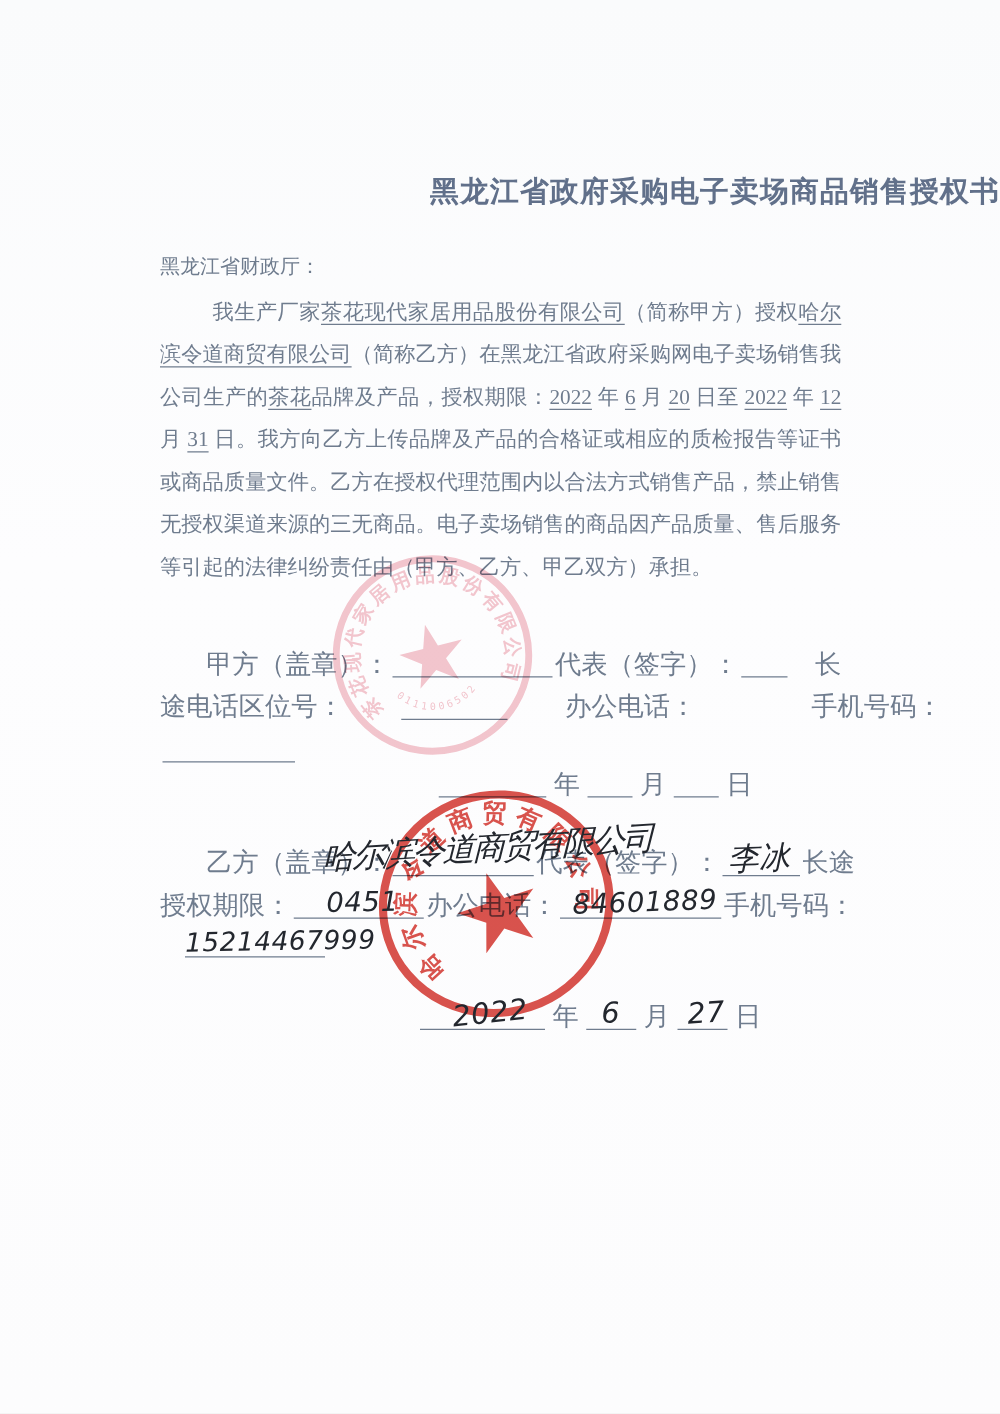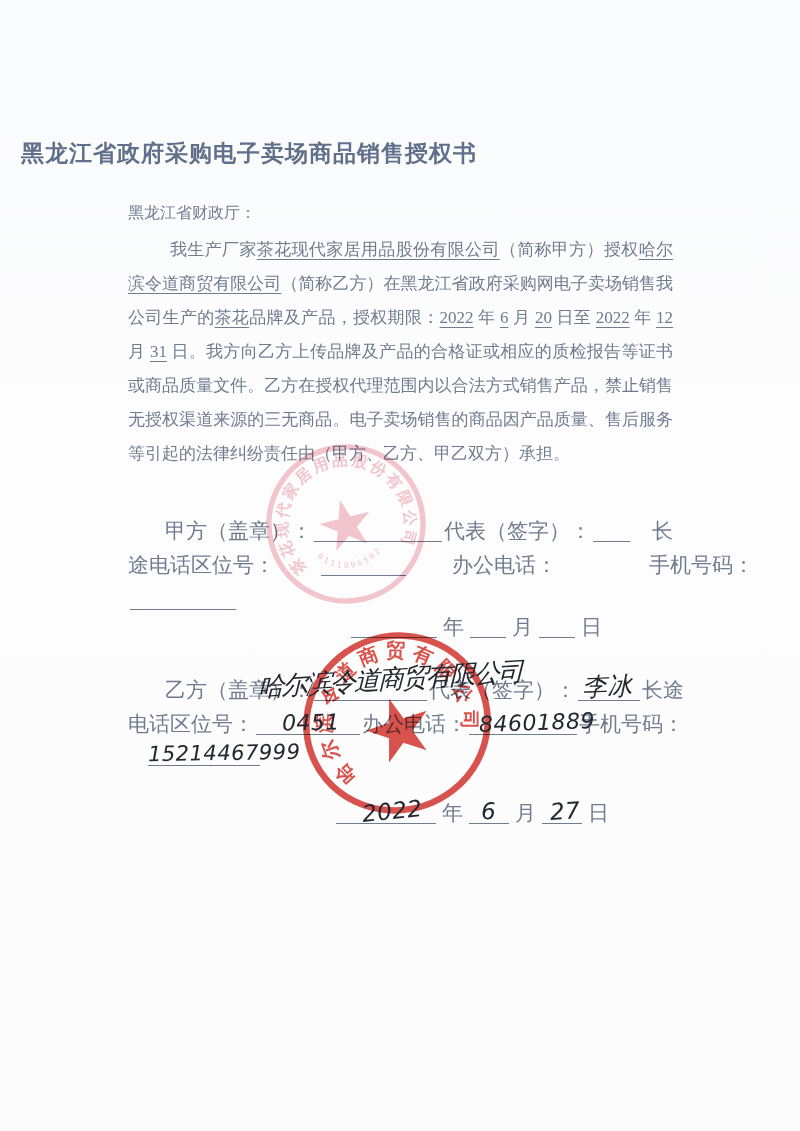--- a/index.html
+++ b/index.html
@@ -4,21 +4,21 @@
 <style>
   html,body{margin:0;padding:0;background:#e8e8e8;}
   .page{
     position:relative; width:800px; height:1131px; overflow:hidden;
     background:linear-gradient(180deg,#fafbfc 0%, #fdfdfe 40%, #fcfcfd 100%);
     font-family:"Liberation Serif","DejaVu Serif",serif;
     color:var(--ink,#6f7c8e);
   }
   .title{
     position:absolute; left:0; right:0; top:138px; margin:0;
-    text-align:left; font-family:"Liberation Sans","DejaVu Sans",sans-serif;
+    text-align:right; font-family:"Liberation Sans","DejaVu Sans",sans-serif;
     font-weight:bold; font-size:23px; letter-spacing:1px; color:var(--title-ink,#61708a);padding-left:21px;
   }
   .salutation{ position:absolute; left:128px; top:203px; font-size:16px; }
   .bodytext{
     position:absolute; left:128px; top:233px; width:545px; margin:0;
     font-size:17px; line-height:34px; text-align:justify; text-indent:42px;
     word-break:break-all;
   }
   .bodytext .u{ text-decoration:underline; text-underline-offset:4px; text-decoration-thickness:1.2px; }
   .row{
@@ -93,21 +93,21 @@
     <span class="lbl">乙方（盖章）：</span>
     <span class="blank grow"></span>
     <span class="lbl">代表（签字）：</span>
     <span class="blank" style="width:62px;">
       <span class="hw hw-sign">李冰</span>
     </span>
     <span class="lbl">长途</span>
   </div>
 
   <div class="row" style="top:712px; width:556px;">
-    <span class="lbl">电话区位号：</span>
+    <span class="lbl">授权期限：</span>
     <span class="blank" style="width:104px;">
       <span class="hw hw-num" style="left:26px;font-size:22px;">0451</span>
     </span>
     <span class="lbl">办公电话：</span>
     <span class="blank grow">
       <span class="hw hw-num" style="left:10px;font-size:22px;transform:rotate(-2deg);">84601889</span>
     </span>
     <span class="lbl">手机号码：</span>
   </div>
 

